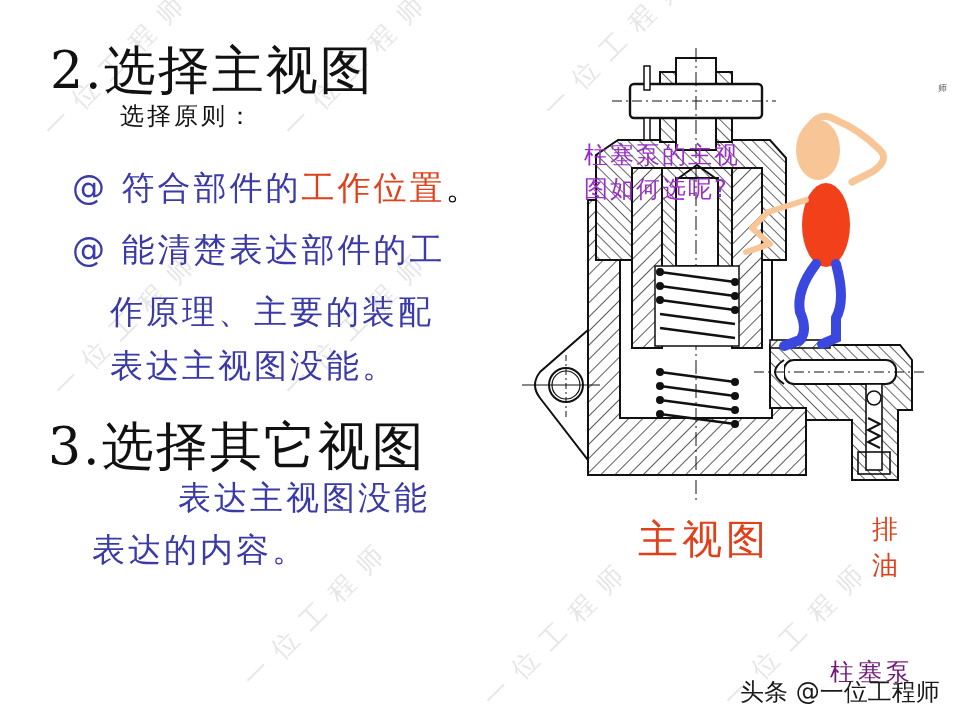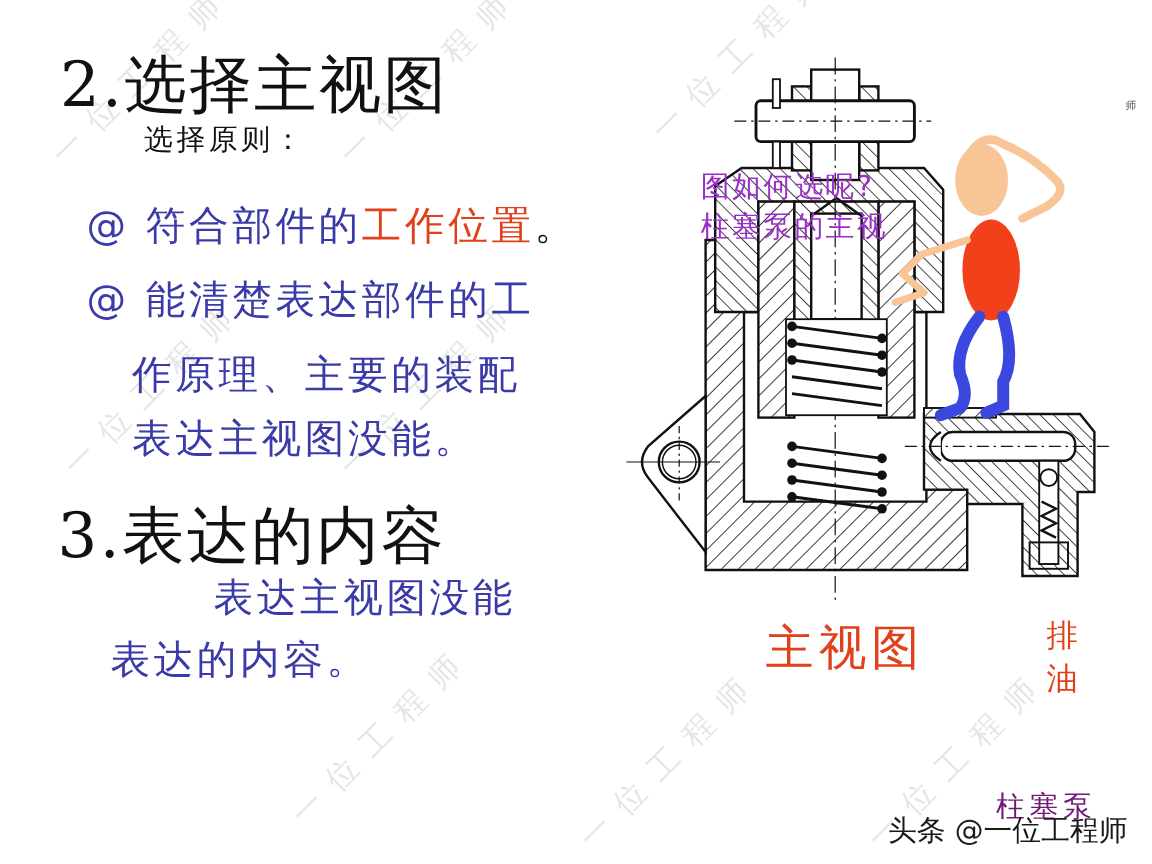--- a/index.html
+++ b/index.html
@@ -41,21 +41,21 @@
 </div>
 
 <div class="abs blue" style="left:72px; top:228px;">
   <span>@</span>
   <span>能清楚表达部件的工</span>
 </div>
 <div class="abs blue" style="left:110px; top:290px;">作原理、主要的装配</div>
 <div class="abs blue" style="left:110px; top:344px;">表达主视图没能。</div>
 
 <div class="abs h-black" style="left:48px; top:412px;">
-  <span>3.</span><span>表达的内容</span>
+  <span>3.</span><span>选择其它视图</span>
 </div>
 <div class="abs blue" style="left:178px; top:476px;">表达主视图没能</div>
 <div class="abs blue" style="left:92px; top:528px;font-family:Liberation Mono, monospace;">表达的内容。</div>
 
 <svg width="960" height="720" viewBox="0 0 960 720">
   <defs>
     <pattern id="hatchA" width="10" height="10" patternUnits="userSpaceOnUse" patternTransform="rotate(45)">
       <rect width="10" height="10" fill="#fff"></rect>
       <line x1="0" y1="0" x2="0" y2="10" stroke="#111" stroke-width="1.4"></line>
     </pattern>
@@ -141,22 +141,22 @@
     <ellipse cx="818" cy="150" rx="22" ry="30" fill="#f8c596"></ellipse>
     <path d="M808 128 Q820 110 836 120 Q860 130 880 150 Q890 160 872 172 L852 182" fill="none" stroke="#f8c596" stroke-width="7" stroke-linecap="round"></path>
     <ellipse cx="826" cy="225" rx="24" ry="42" fill="#f2401a"></ellipse>
     <path d="M806 200 L768 212 L752 228 L770 244 L746 252" fill="none" stroke="#f8c596" stroke-width="6" stroke-linecap="round" stroke-linejoin="round"></path>
     <path d="M816 264 Q796 290 800 312 Q808 330 800 340 L784 346" fill="none" stroke="#3a48e0" stroke-width="10" stroke-linecap="round"></path>
     <path d="M836 264 Q846 300 836 318 L836 338 L822 344" fill="none" stroke="#3a48e0" stroke-width="10" stroke-linecap="round"></path>
   </g>
 </svg>
 
 <div class="abs purple" style="left:584px; top:138px;">
+  <div>柱塞泵的主视</div>
   <div>图如何选呢?</div>
-  <div>柱塞泵的主视</div>
 </div>
 
 <div class="abs label-red" style="left:638px; top:512px; font-size:40px; letter-spacing:4px;">主视图</div>
 <div class="abs label-red" style="left:872px; top:512px; font-size:26px;">排</div>
 <div class="abs label-red" style="left:872px; top:548px; font-size:26px;">油</div>
 
 <div class="abs tiny" style="left:938px; top:82px;">师</div>
 
 <div class="abs ghost-blue" style="left:830px; top:656px;">柱塞泵</div>
 <div class="abs footer" style="left:740px; top:676px;">头条 @一位工程师</div>

